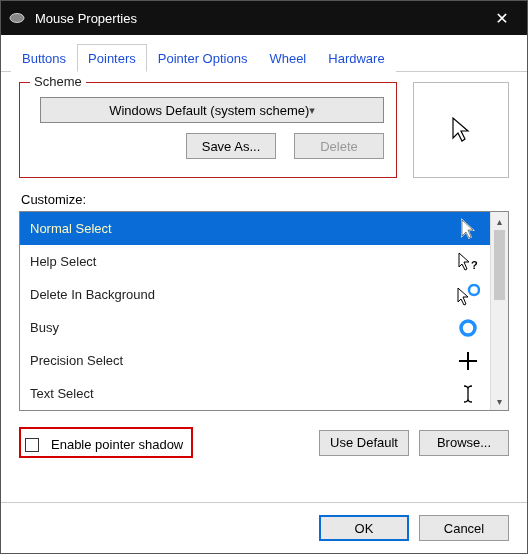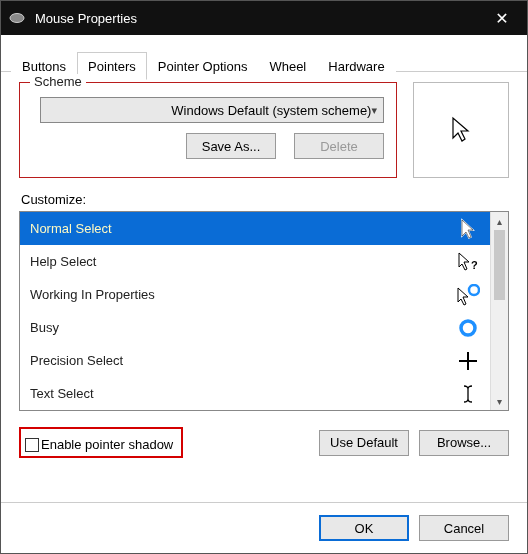--- a/index.html
+++ b/index.html
@@ -3,43 +3,43 @@
 <meta charset="utf-8">
 <style>
   * { box-sizing: border-box; font-family: "Segoe UI", Arial, sans-serif; }
   body { margin: 0; background: #fff; }
   .window { width: 528px; height: 554px; border: 1px solid #555; background: #fff; display: flex; flex-direction: column; }
   .titlebar { height: 34px; background: #111; color: #fff; display: flex; align-items: center; padding: 12px 8px; }
   .titlebar .icon { width: 18px; margin-right: 8px; display: flex; align-items: center; }
   .titlebar .title { flex: 1; font-size: 13px; }
   .titlebar .close { width: 34px; text-align: center; font-size: 16px; cursor: default; }
   .tabs { display: flex; border-bottom: 1px solid #ccc; padding: 8px 10px 0 10px; gap: 0; background: #fff; }
-  .tab { padding: 6px 10px 5px 10px; font-size: 13px; color: #000000; border: 1px solid transparent; border-bottom: none; position: relative; top: 9px; background: #fff; }
+  .tab { padding: 6px 10px 5px 10px; font-size: 13px; color: #1d4ed8; border: 1px solid transparent; border-bottom: none; position: relative; top: 1px; background: #fff; }
   .tab.active { border-color: #ccc; background: #fff; border-bottom: 1px solid #fff; }
   .body { flex: 1; padding: 10px 18px 10px 18px; display: flex; flex-direction: column; }
   .scheme-row { display: flex; gap: 16px; }
   .scheme-group { flex: 1; border: 1px solid #b91c1c; padding: 14px 12px 12px 20px; position: relative; }
   .group-label { position: absolute; top: -9px; left: 10px; background: #fff; padding: 0 4px; font-size: 13px; color: #222; }
-  .scheme-select { width: 100%; height: 26px; border: 1px solid #888; background: #e8e8e8; font-size: 13px; padding: 0 6px; display: flex; align-items: center; justify-content: flex-end; }
+  .scheme-select { width: 100%; height: 26px; border: 1px solid #888; background: #e8e8e8; font-size: 13px; padding: 0 6px; display: flex; align-items: center; justify-content: center; }
   .scheme-buttons { display: flex; justify-content: flex-end; gap: 18px; margin-top: 10px; }
   .btn { height: 26px; min-width: 90px; border: 1px solid #999; background: #e8e8e8; font-size: 13px; padding: 0 10px; text-align: center; display: inline-flex; align-items: center; justify-content: center; }
   .btn.disabled { color: #999; }
   .preview-box { width: 96px; height: 96px; border: 1px solid #bbb; display: flex; align-items: center; justify-content: center; }
   .customize-label { font-size: 13px; margin: 14px 0 4px 2px; }
   .list-wrap { border: 1px solid #888; height: 200px; display: flex; }
   .list { flex: 1; overflow: hidden; }
   .list-item { height: 33px; display: flex; align-items: center; justify-content: space-between; padding: 0 10px; font-size: 13px; color: #222; }
   .list-item.selected { background: #0a6cd6; color: #fef9c3; }
   .list-icon { width: 24px; display: flex; align-items: center; justify-content: center; }
   .scrollbar { width: 18px; background: #f0f0f0; border-left: 1px solid #ddd; display: flex; flex-direction: column; }
   .scroll-arrow { height: 18px; display: flex; align-items: center; justify-content: center; font-size: 10px; color: #555; }
   .scroll-thumb { flex: 0 0 70px; background: #c8c8c8; margin: 0 3px; }
   .scroll-track { flex: 1; }
   .lower-row { display: flex; align-items: center; margin-top: 16px; gap: 10px; }
-  .checkbox-wrap { display: flex; align-items: center; gap: 2px; border: 2px solid #d40000; padding: 8px 8px 4px 4px; }
+  .checkbox-wrap { display: flex; align-items: center; gap: 12px; border: 2px solid #d40000; padding: 8px 8px 4px 4px; }
   .checkbox { width: 14px; height: 14px; border: 1px solid #333; background: #fff; }
   .lower-row .spacer { flex: 1; }
   .footer { border-top: 1px solid #ccc; padding: 12px 18px; display: flex; justify-content: flex-end; gap: 10px; background: #fff; }
   .btn.primary { border: 2px solid #0a6cd6; background: #e8e8e8; }
   .chev { font-size: 11px; color: #444; }
   svg { display: block; }
 </style>
 </head>
 <body>
 
@@ -100,21 +100,21 @@
         <div class="list-item">
           <span>Help Select</span>
           <span class="list-icon">
             <svg width="22" height="22" viewBox="0 0 22 22">
                 <path d="M2 2 L2 16 L5 13 L8 19 L10 18 L7 11 L12 11 Z" fill="#fff" stroke="#000" stroke-width="1"></path>
                 <text x="14" y="18" font-size="11" font-weight="bold" fill="#000">?</text>
               </svg>
           </span>
         </div>
         <div class="list-item">
-          <span>Working In Properties</span>
+          <span>Delete In Background</span>
           <span class="list-icon">
             <svg width="24" height="22" viewBox="0 0 24 22">
                 <path d="M2 4 L2 18 L5 15 L8 21 L10 20 L7 13 L12 13 Z" fill="#fff" stroke="#000" stroke-width="1"></path>
                 <circle cx="18" cy="6" r="5" fill="none" stroke="#1e90ff" stroke-width="2.5"></circle>
               </svg>
           </span>
         </div>
         <div class="list-item">
           <span>Busy</span>
           <span class="list-icon">

